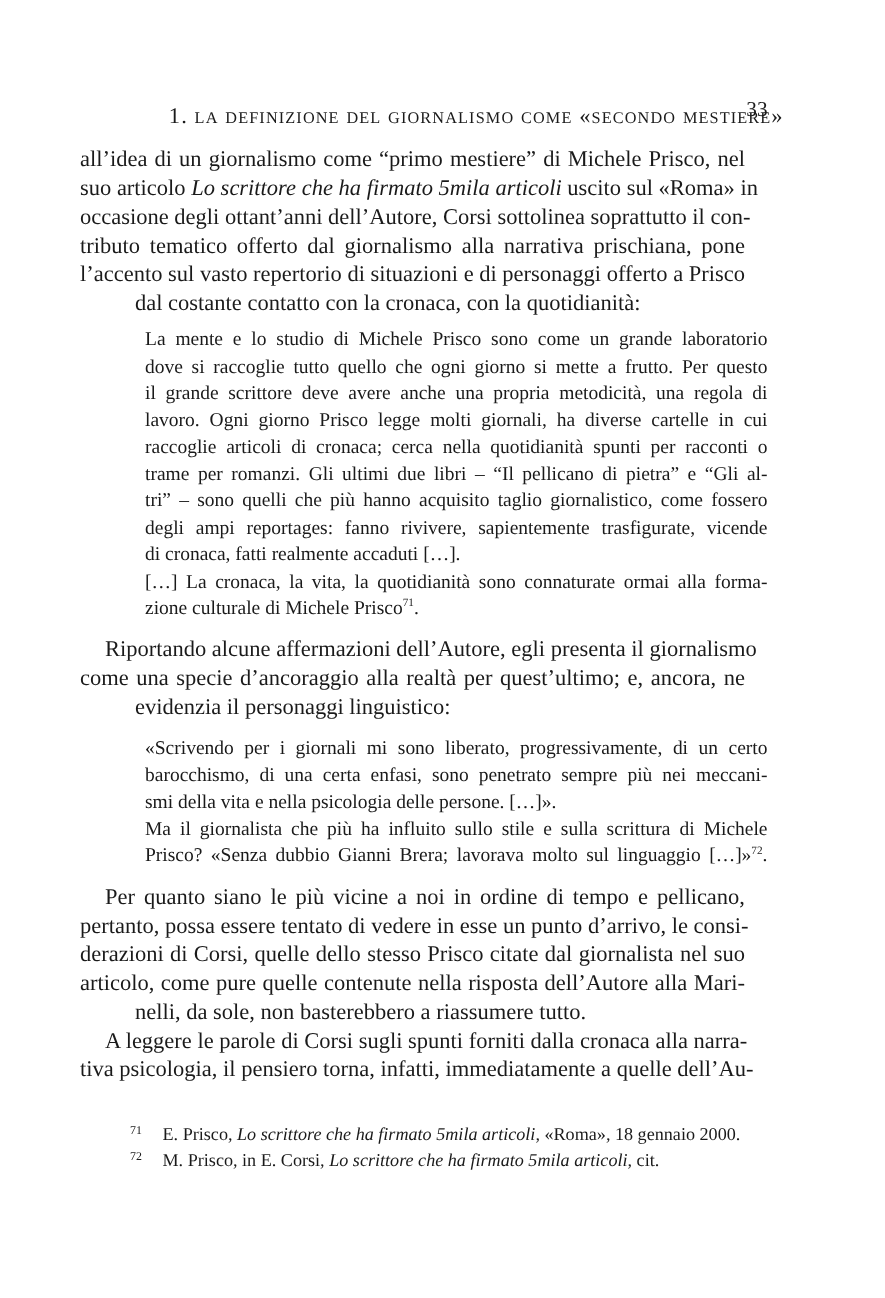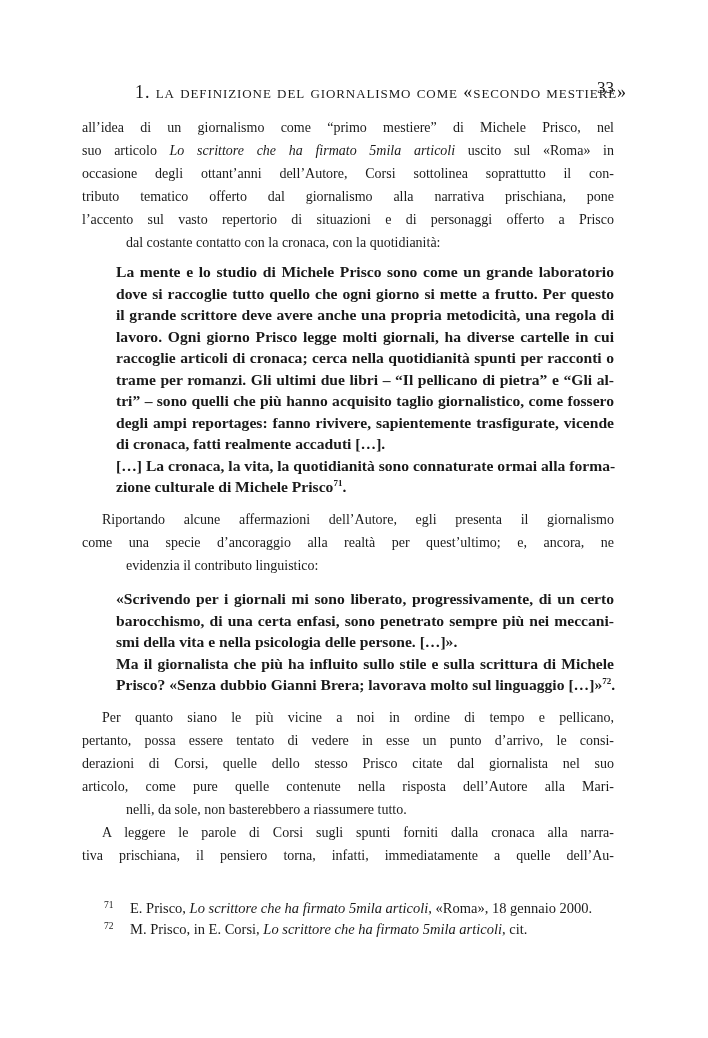--- a/index.html
+++ b/index.html
@@ -1,24 +1,24 @@
 <!DOCTYPE html>
 <html><head>
 <meta charset="utf-8">
 <style>
   html, body { margin: 0; padding: 0; background: #ffffff; }
   body { width: 708px; height: 1038px; position: relative; overflow: hidden; color: #1a1a1a; font-family: "Liberation Serif", "DejaVu Serif", serif; }
   .running-head { position: absolute; top: 80px; left: 82px; width: 532px; height: 22px; }
   .rh-title { position: absolute; left: 53px; top: 2px; font-size: 18px; letter-spacing: 0.9px; font-variant: small-caps; text-transform: lowercase; white-space: nowrap; }
   .rh-page { position: absolute; right: 0; top: -2px; font-size: 17px; }
-  .body-para { position: absolute; left: 82px; width: 532px; font-size: 14px; line-height: 23px; text-align: justify; text-align-last: left; hyphens: manual; }
+  .body-para { position: absolute; left: 64px; width: 532px; font-size: 18px; line-height: 23px; text-align: justify; text-align-last: left; hyphens: manual; }
   .body-para .line { display: block; text-align: justify; text-align-last: justify; white-space: nowrap; }
   .body-para .line.last { text-align-last: left; margin-left: 44px; }
   .quote { position: absolute; left: 116px; width: 498px; font-size: 15.6px; line-height: 21.5px; }
-  .quote .line { display: block; text-align: justify; text-align-last: justify; white-space: nowrap; font-weight: bold; }
+  .quote .line { display: block; text-align: justify; text-align-last: justify; white-space: nowrap; }
   .quote .line.last { text-align-last: left; }
   .indent { padding-left: 20px; }
   i { font-style: italic; }
   sup { font-size: 9px; vertical-align: 6px; line-height: 0; }
   .footnotes { position: absolute; left: 100px; top: 898px; width: 520px; font-size: 14.5px; line-height: 21px; }
   .fn { display: block; white-space: nowrap; }
   .fn-num { display: inline-block; width: 26px; font-size: 9.5px; vertical-align: 5px; line-height: 0; padding-left: 4px; }
 </style>
 </head>
 <body>
@@ -47,40 +47,40 @@
   <span class="line">tri” – sono quelli che più hanno acquisito taglio giornalistico, come fossero</span>
   <span class="line">degli ampi reportages: fanno rivivere, sapientemente trasfigurate, vicende</span>
   <span class="line last">di cronaca, fatti realmente accaduti […].</span>
   <span class="line">[…] La cronaca, la vita, la quotidianità sono connaturate ormai alla forma-</span>
   <span class="line last"><span>zione culturale di Michele Prisco</span><sup>71</sup><span>.</span></span>
 </div>
 
 <div class="body-para" style="top:508px;">
   <span class="line indent">Riportando alcune affermazioni dell’Autore, egli presenta il giornalismo</span>
   <span class="line">come una specie d’ancoraggio alla realtà per quest’ultimo; e, ancora, ne</span>
-  <span class="line last">evidenzia il contributo linguistico:</span>
+  <span class="line last">evidenzia il personaggi linguistico:</span>
 </div>
 
 <div class="quote" style="top:588px;">
   <span class="line">«Scrivendo per i giornali mi sono liberato, progressivamente, di un certo</span>
   <span class="line">barocchismo, di una certa enfasi, sono penetrato sempre più nei meccani-</span>
   <span class="line last">smi della vita e nella psicologia delle persone. […]».</span>
   <span class="line">Ma il giornalista che più ha influito sullo stile e sulla scrittura di Michele</span>
   <span class="line"><span>Prisco? «Senza dubbio Gianni Brera; lavorava molto sul linguaggio […]»</span><sup>72</sup><span>.</span></span>
 </div>
 
 <div class="body-para" style="top:706px;">
   <span class="line indent">Per quanto siano le più vicine a noi in ordine di tempo e pellicano,</span>
   <span class="line">pertanto, possa essere tentato di vedere in esse un punto d’arrivo, le consi-</span>
   <span class="line">derazioni di Corsi, quelle dello stesso Prisco citate dal giornalista nel suo</span>
   <span class="line">articolo, come pure quelle contenute nella risposta dell’Autore alla Mari-</span>
   <span class="line last">nelli, da sole, non basterebbero a riassumere tutto.</span>
 </div>
 
 <div class="body-para" style="top:821px;">
   <span class="line indent">A leggere le parole di Corsi sugli spunti forniti dalla cronaca alla narra-</span>
-  <span class="line">tiva prischiana, il pensiero torna, infatti, immediatamente a quelle dell’Au-</span>
+  <span class="line">tiva psicologia, il pensiero torna, infatti, immediatamente a quelle dell’Au-</span>
 </div>
 
 <div class="footnotes">
   <span class="fn"><span class="fn-num">71</span><span>E. Prisco, </span><i>Lo scrittore che ha firmato 5mila articoli</i><span>, «Roma», 18 gennaio 2000.</span></span>
   <span class="fn"><span class="fn-num">72</span><span>M. Prisco, in E. Corsi, </span><i>Lo scrittore che ha firmato 5mila articoli</i><span>, cit.</span></span>
 </div>
 
 </body></html>

